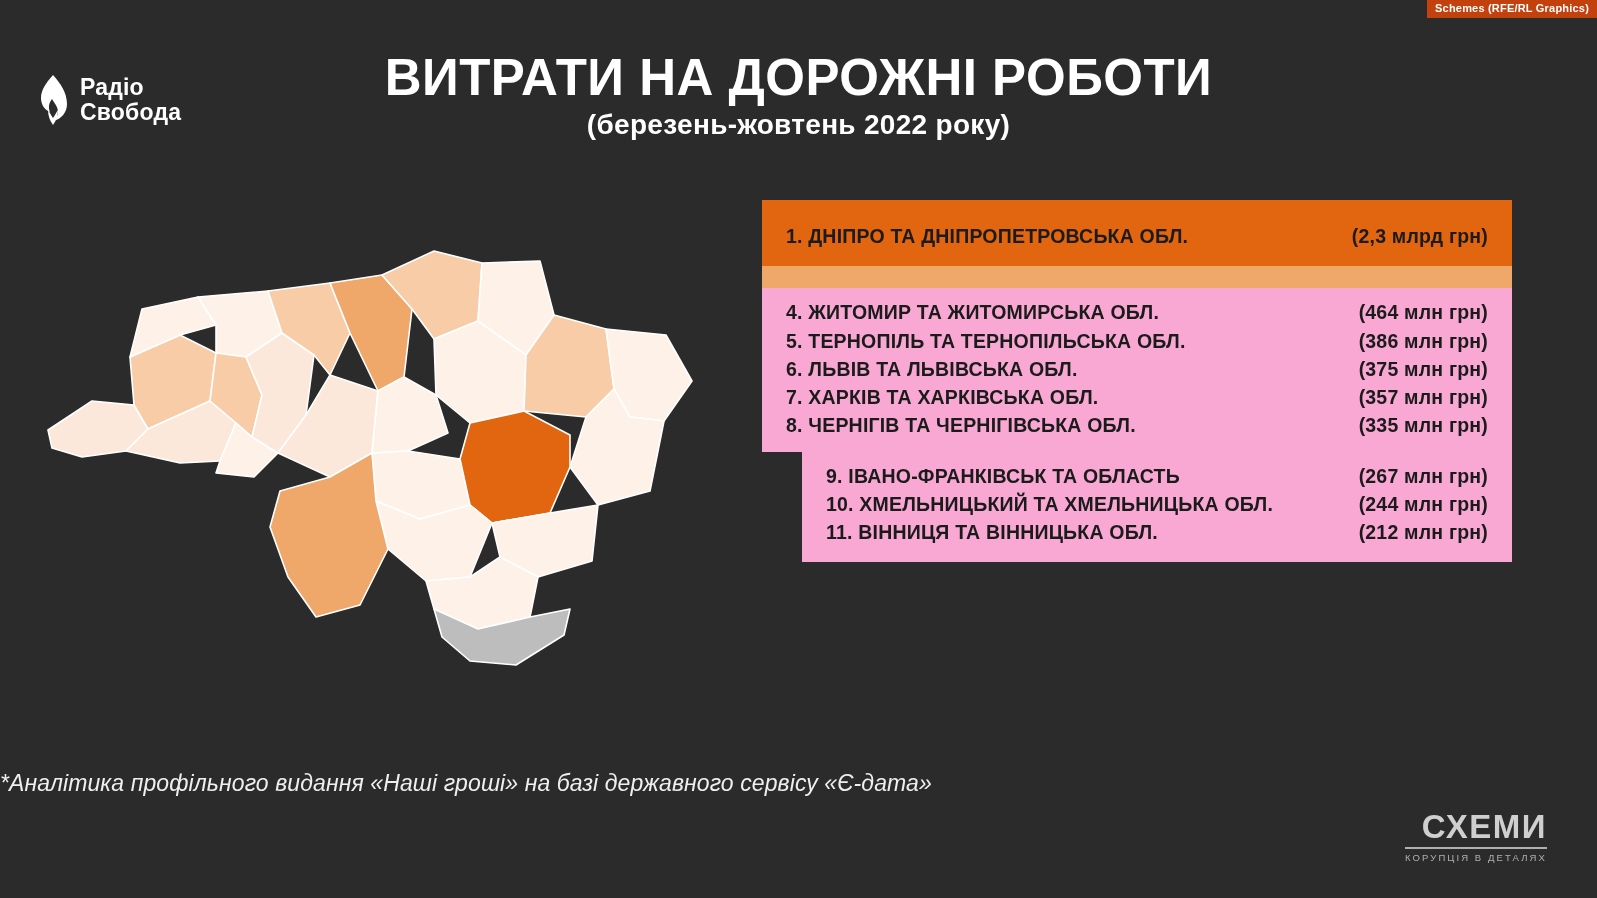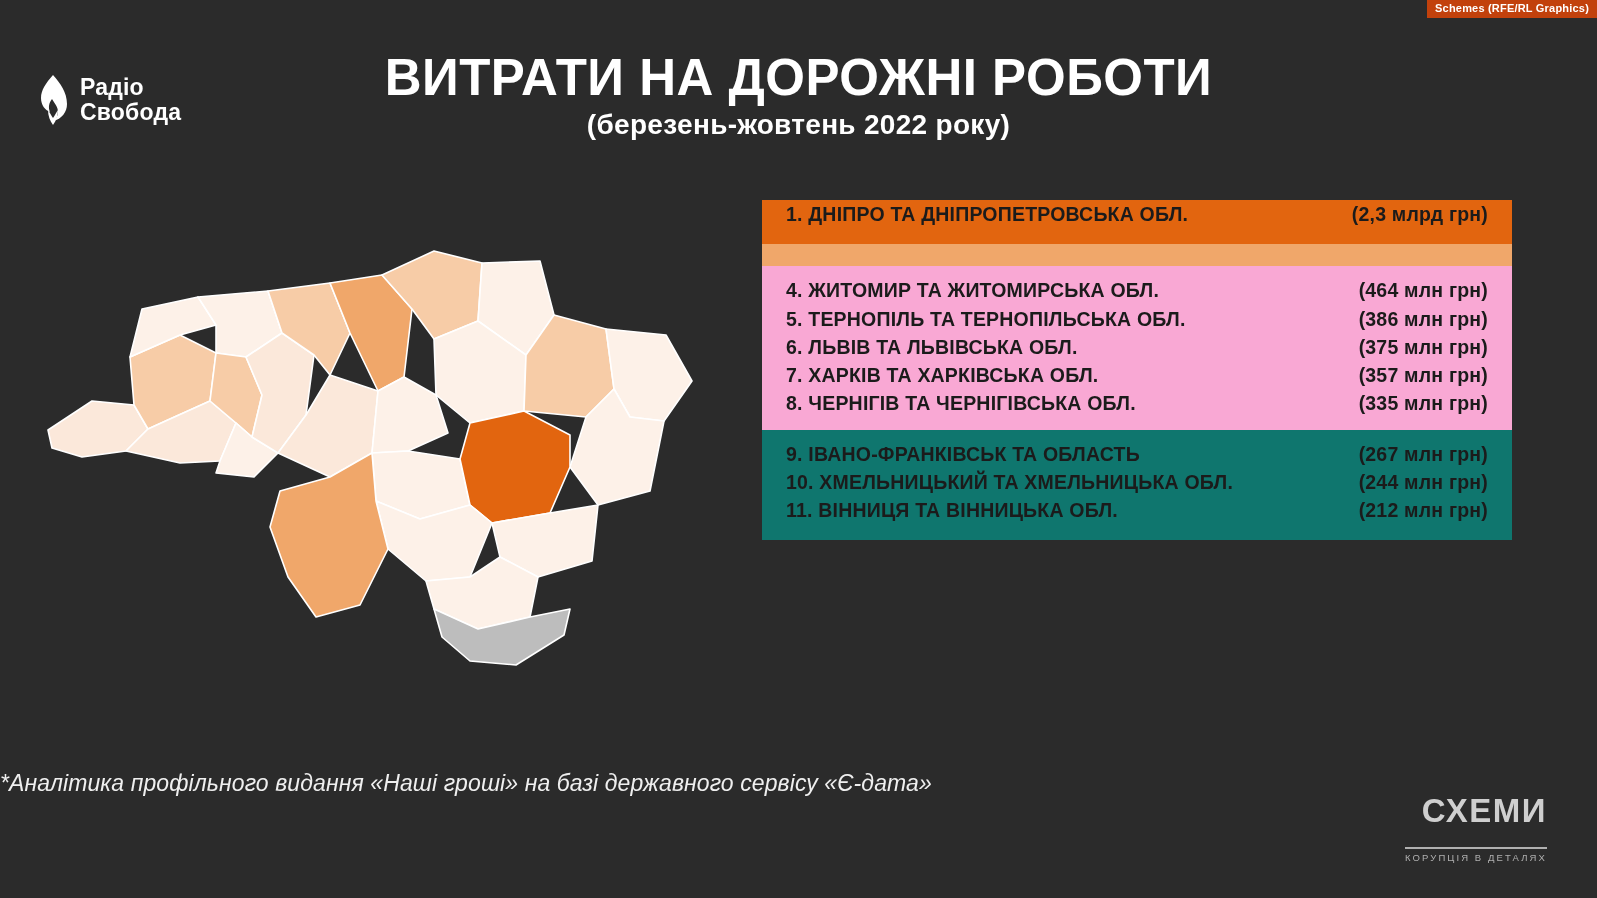--- a/index.html
+++ b/index.html
@@ -106,25 +106,25 @@
     font-size: 19.5px;
     font-weight: bold;
     color: #1b1b1b;
     letter-spacing: 0.2px;
     line-height: 1.45;
     white-space: nowrap;
   }
   .grp-row .lbl { padding-right: 12px; }
   .grp-row .val { text-align: right; }
 
-  .grp-1 { background: #e2650f; padding-top: 0; padding-bottom: 16px; }
+  .grp-1 { background: #e2650f; padding-top: 22px; padding-bottom: 16px; }
   .grp-1 .grp-row { color: #1b1b1b; }
   .grp-2 { background: #f0a76a; }
   .grp-3 { background: #f9a8d4; }
-  .grp-4 { background: #0f766e; padding-bottom: 16px; }
+  .grp-4 { background: #f9a8d4; padding-bottom: 16px; margin-left: 40px; }
 
   
   .footnote {
     position: absolute;
     left: 0;
     right: 0;
     top: 770px;
     text-align: left;
     font-size: 23px;
     color: #efefef;
@@ -143,21 +143,21 @@
     font-size: 33px;
     font-weight: bold;
     color: #cfcfcf;
     letter-spacing: 1.5px;
     line-height: 1;
   }
   .schemy-sub {
     font-size: 9.5px;
     color: #b0b0b0;
     letter-spacing: 2.1px;
-    margin-top: 20px;
+    margin-top: 4px;
     border-top: 2px solid #b0b0b0;
     padding-top: 3px;
   }
 </style>
 </head>
 <body>
 
 <div class="credit-tag">Schemes (RFE/RL Graphics)</div>
 
 <div class="logo">

